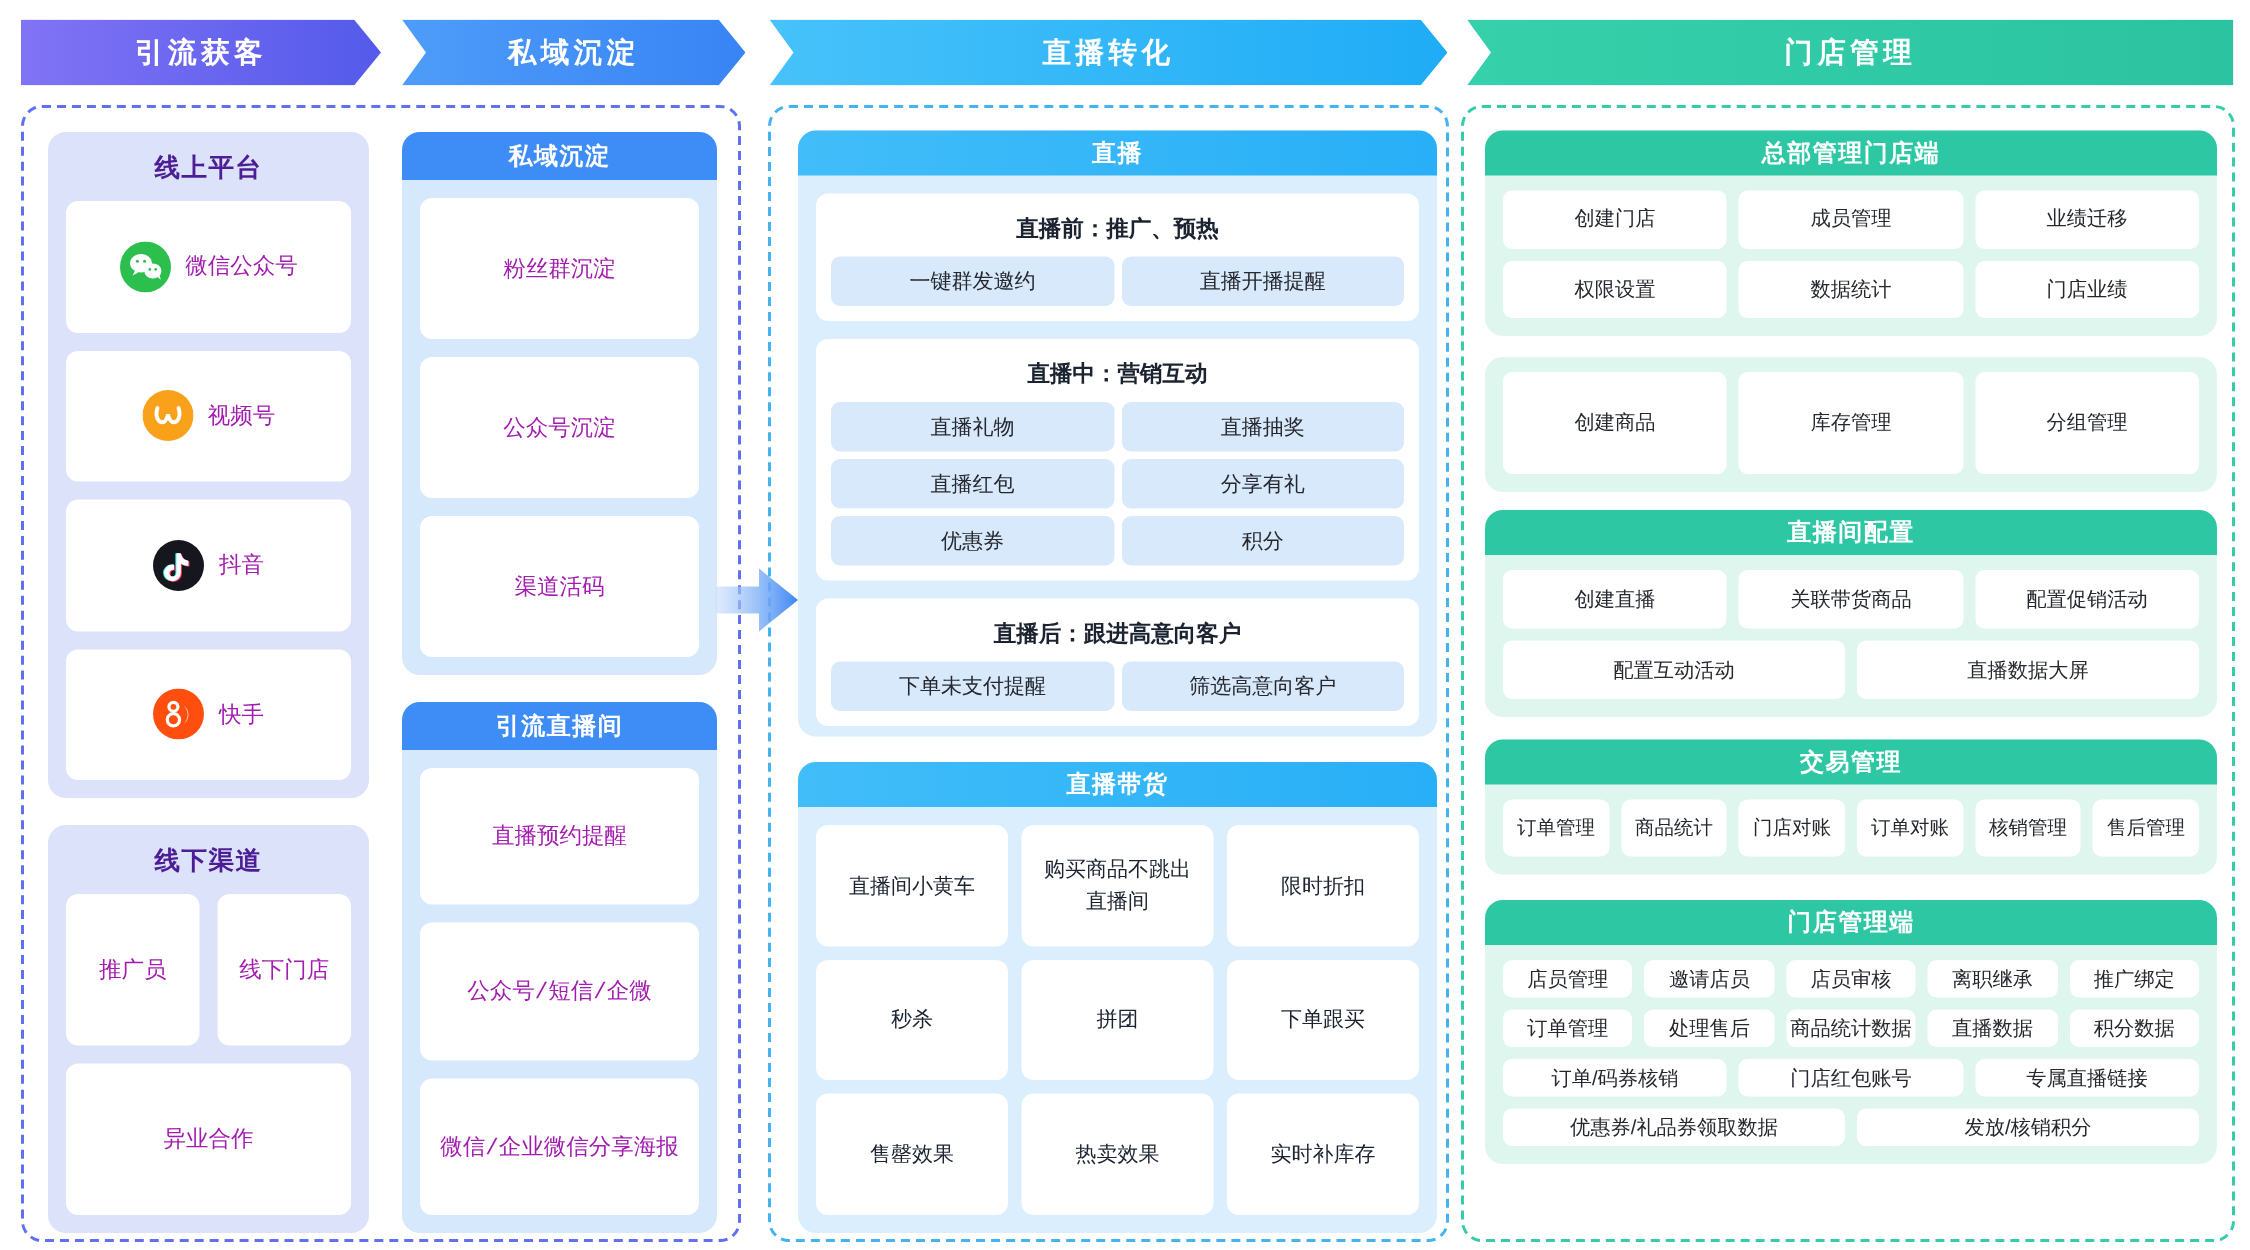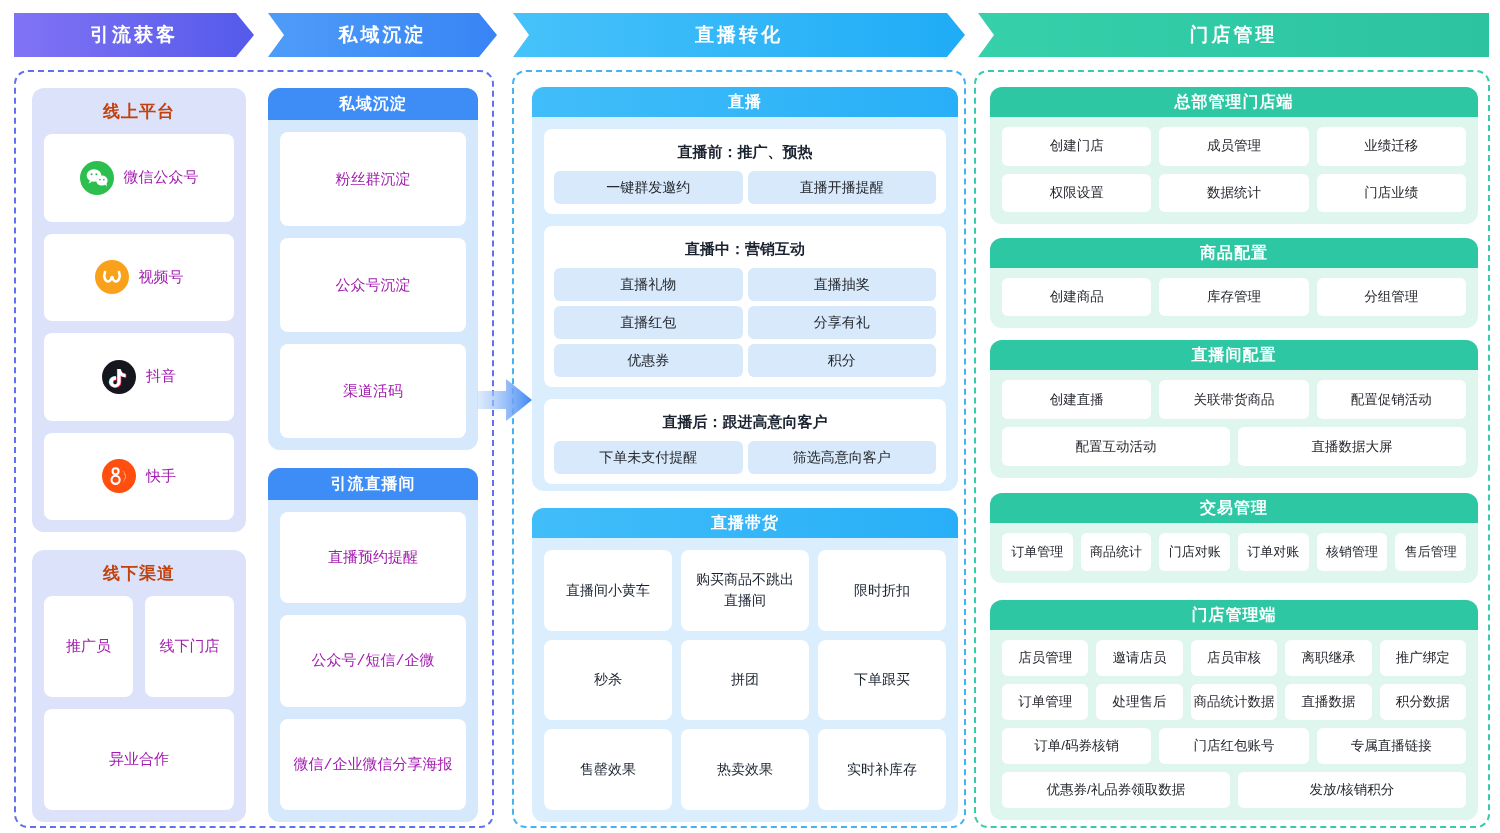--- a/index.html
+++ b/index.html
@@ -26,21 +26,21 @@
   .zone2{left:512px;width:454px;border-color:#45B3F2;}
   .zone3{left:974px;width:516px;border-color:#36CBAA;}
 
   
   .panel{position:absolute;border-radius:12px;box-sizing:border-box;display:flex;flex-direction:column;}
   .panel-lav{background:#DCE2F9;}
   .panel-blue{background:#D6E8FB;}
   .panel-sky{background:#DAEEFD;}
   .panel-mint{background:#DFF6EF;}
   .panel-title{height:46px;display:flex;align-items:center;justify-content:center;
-      font-weight:700;font-size:17px;color:#c2410c;letter-spacing:1px;flex:0 0 auto;}
+      font-weight:700;font-size:17px;color:#4c1d95;letter-spacing:1px;flex:0 0 auto;}
   .bar{height:30px;flex:0 0 auto;border-radius:12px 12px 0 0;display:flex;align-items:center;justify-content:center;
       color:#fff;font-weight:700;font-size:16px;letter-spacing:1px;}
   .bar-blue{background:#3E8CF6;height:32px;}
   .bar-sky{background:linear-gradient(90deg,#41BDF9,#28AFF7);}
   .bar-mint{background:#2EC7A4;}
 
   .pbody{display:flex;flex-direction:column;gap:12px;padding:0 12px 12px;flex:1;}
   .card{background:#fff;border-radius:8px;flex:1;display:flex;align-items:center;justify-content:center;
       gap:10px;font-size:15px;color:#a21caf;text-align:center;}
 
@@ -247,21 +247,20 @@
       </div>
       <div class="mint-row cols3">
         <div class="mint-btn">权限设置</div>
         <div class="mint-btn">数据统计</div>
         <div class="mint-btn">门店业绩</div>
       </div>
     </div>
   </div>
 
   <div class="panel panel-mint" style="left:990px;top:238px;width:488px;height:90px;">
-    <div class="bar bar-mint">商品配置</div>
     <div class="mint-body">
       <div class="mint-row cols3">
         <div class="mint-btn">创建商品</div>
         <div class="mint-btn">库存管理</div>
         <div class="mint-btn">分组管理</div>
       </div>
     </div>
   </div>
 
   <div class="panel panel-mint" style="left:990px;top:340px;width:488px;height:138px;">
@@ -286,21 +285,21 @@
         <div class="mint-btn">订单管理</div>
         <div class="mint-btn">商品统计</div>
         <div class="mint-btn">门店对账</div>
         <div class="mint-btn">订单对账</div>
         <div class="mint-btn">核销管理</div>
         <div class="mint-btn">售后管理</div>
       </div>
     </div>
   </div>
 
-  <div class="panel panel-mint" style="left:990px;top:600px;width:488px;height:220px;">
+  <div class="panel panel-mint" style="left:990px;top:600px;width:488px;height:176px;">
     <div class="bar bar-mint">门店管理端</div>
     <div class="mint-body">
       <div class="mint-row cols5">
         <div class="mint-btn">店员管理</div>
         <div class="mint-btn">邀请店员</div>
         <div class="mint-btn">店员审核</div>
         <div class="mint-btn">离职继承</div>
         <div class="mint-btn">推广绑定</div>
       </div>
       <div class="mint-row cols5">

